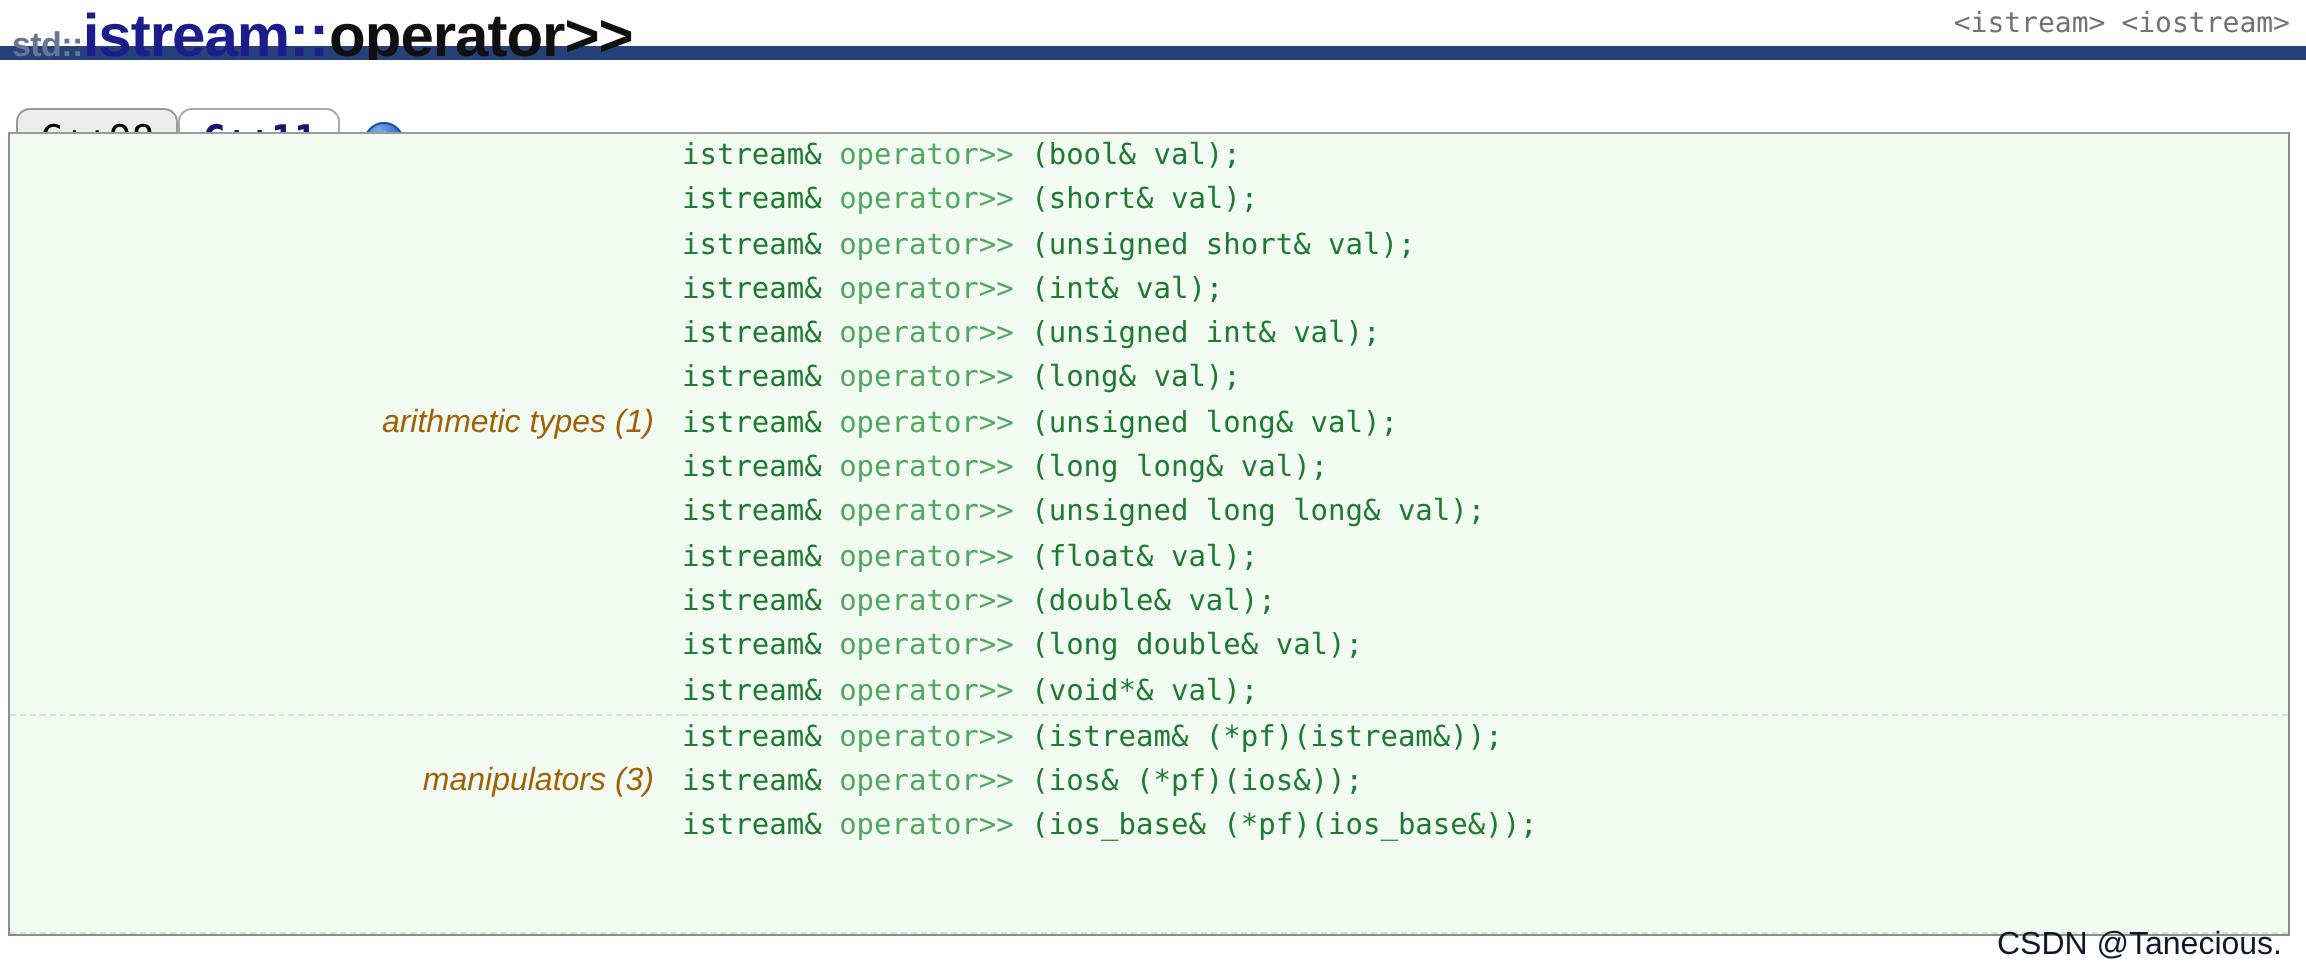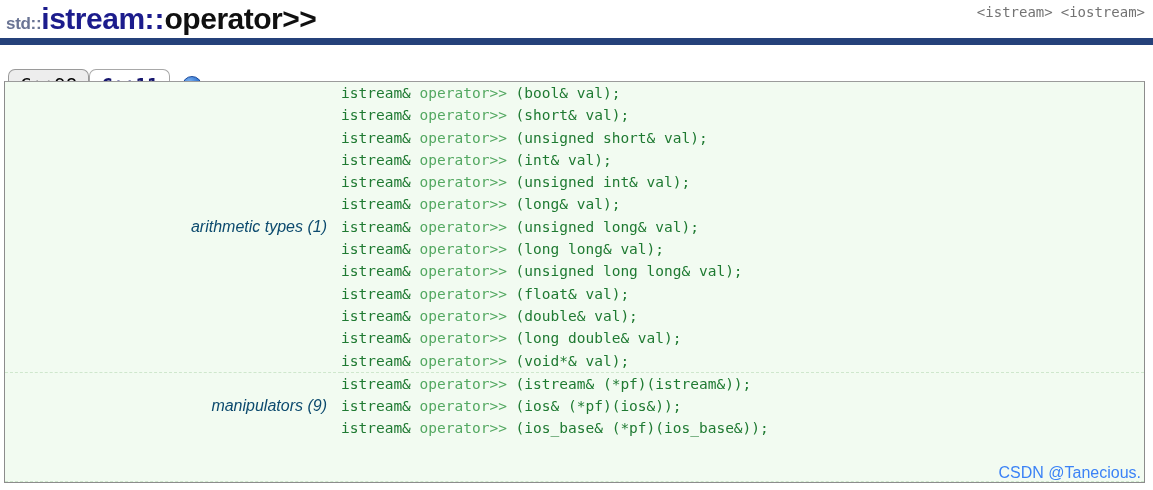--- a/index.html
+++ b/index.html
@@ -11,21 +11,21 @@
     height: 490px;
     background: #ffffff;
     font-family: "Liberation Sans", sans-serif;
     overflow: hidden;
     position: relative;
   }
 
   
   .header {
     position: relative;
-    height: 38px;
+    height: 23px;
     padding: 0;
   }
   .title {
     position: absolute;
     left: 6px;
     top: 2px;
     white-space: nowrap;
     font-weight: bold;
     line-height: 34px;
   }
@@ -156,21 +156,21 @@
   .col-label {
     width: 336px;
     text-align: right;
     padding-right: 14px !important;
     box-sizing: border-box;
   }
   .group-label {
     font-family: "Liberation Sans", sans-serif;
     font-style: italic;
     font-size: 16px;
-    color: #0c4a6e;
+    color: #a16207;
     white-space: nowrap;
   }
   .col-sigs {
     padding-left: 0 !important;
   }
   .sig-line {
     font-family: "DejaVu Sans Mono", monospace;
     font-size: 14.5px;
     color: #1f7a32;
     line-height: 22.3px;
@@ -193,21 +193,21 @@
     height: 0;
   }
 
   
   .watermark {
     position: absolute;
     right: 12px;
     bottom: 8px;
     font-family: "Liberation Sans", sans-serif;
     font-size: 16px;
-    color: #3b82f6;
+    color: #0f172a;
     white-space: nowrap;
     pointer-events: none;
   }
 </style>
 </head>
 <body>
 
 <div class="header">
   <div class="title">
     <span class="ns">std::</span><span class="cls">istream</span><span class="sep">::</span><span class="member">operator&gt;&gt;</span>
@@ -243,21 +243,21 @@
           <div class="sig-line">istream&amp; <span class="op">operator&gt;&gt;</span> (float&amp; val);</div>
           <div class="sig-line">istream&amp; <span class="op">operator&gt;&gt;</span> (double&amp; val);</div>
           <div class="sig-line">istream&amp; <span class="op">operator&gt;&gt;</span> (long double&amp; val);</div>
           <div class="sig-line">istream&amp; <span class="op">operator&gt;&gt;</span> (void*&amp; val);</div>
         </td>
       </tr>
 
 
       <tr class="group-row">
         <td class="col-label">
-          <span class="group-label">manipulators (9)</span>
+          <span class="group-label">manipulators (3)</span>
         </td>
         <td class="col-sigs">
           <div class="sig-line">istream&amp; <span class="op">operator&gt;&gt;</span> (istream&amp; (*pf)(istream&amp;));</div>
           <div class="sig-line">istream&amp; <span class="op">operator&gt;&gt;</span> (ios&amp; (*pf)(ios&amp;));</div>
           <div class="sig-line">istream&amp; <span class="op">operator&gt;&gt;</span> (ios_base&amp; (*pf)(ios_base&amp;));</div>
         </td>
       </tr>
     </tbody>
   </table>
   <div class="panel-bottom-rule"></div>

